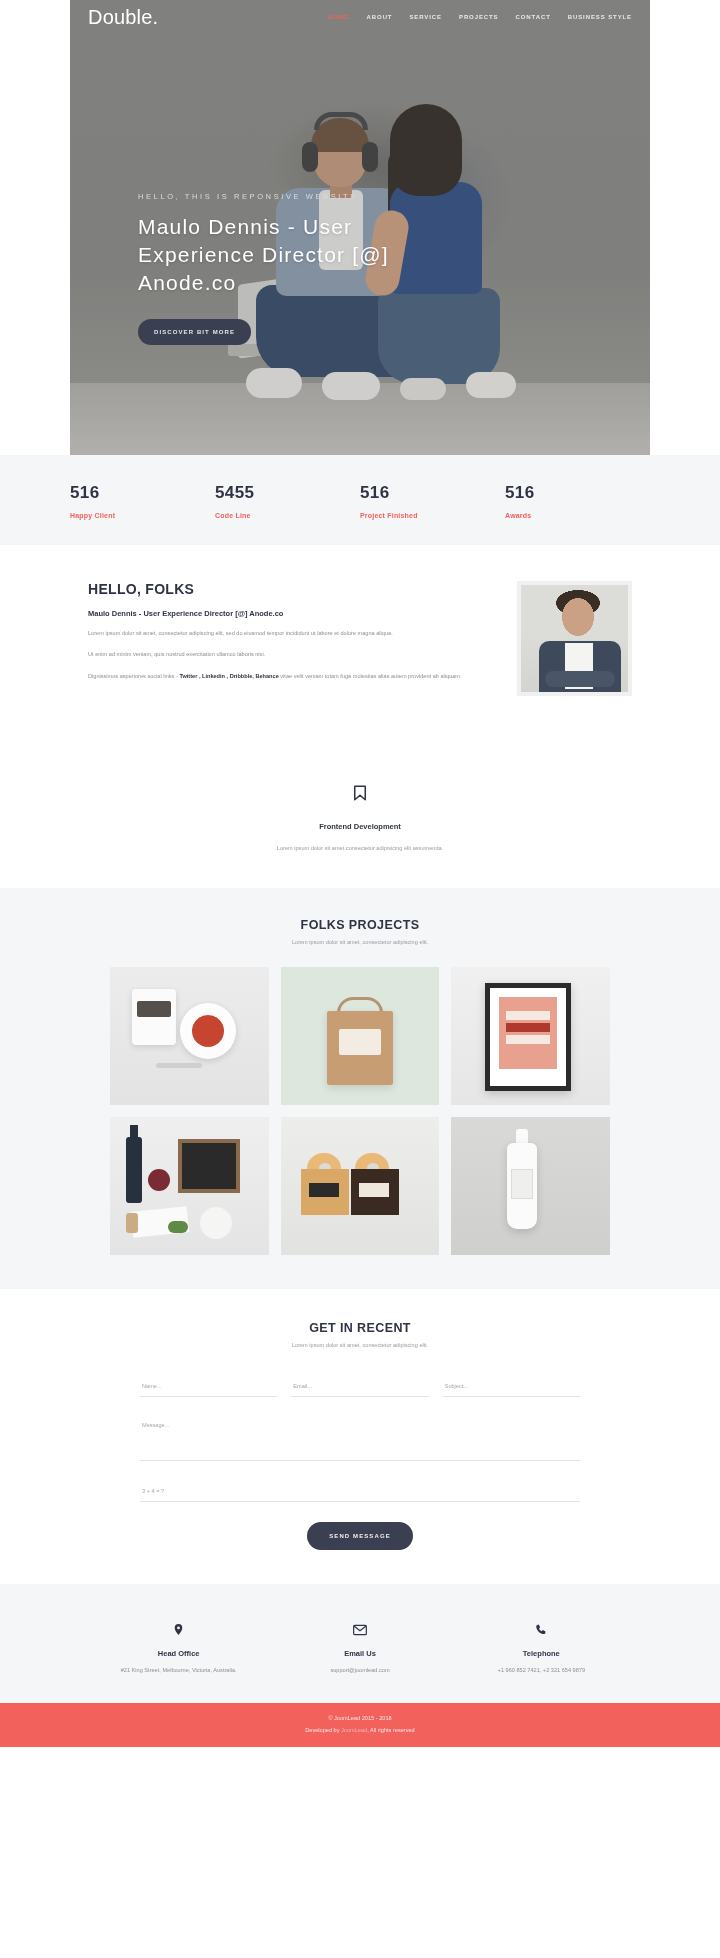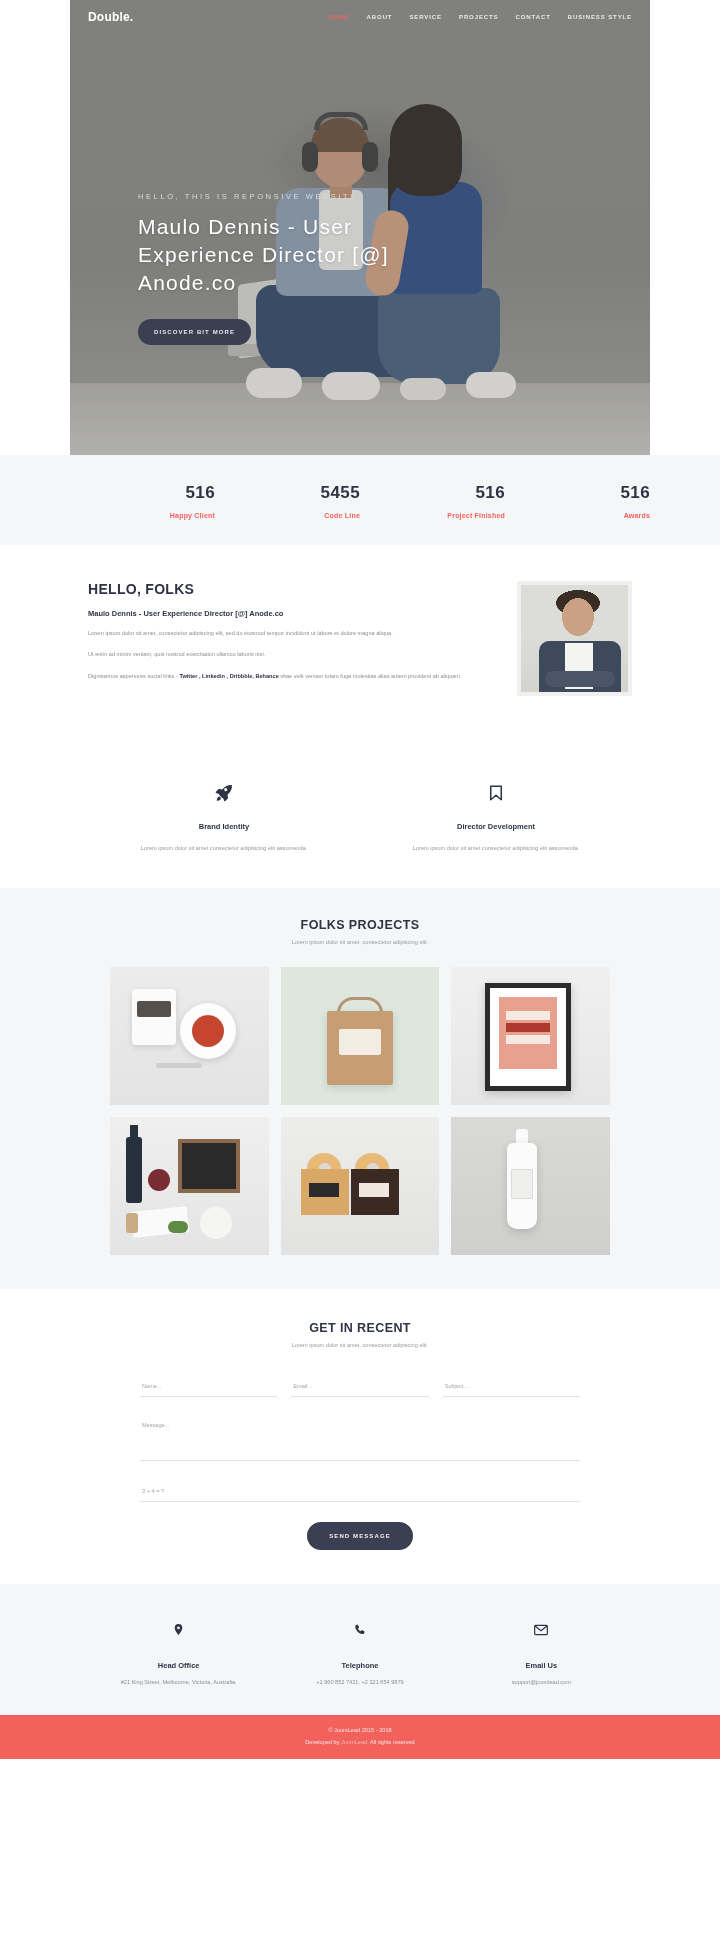--- a/index.html
+++ b/index.html
@@ -65,22 +65,22 @@
 
   
   .topbar {
     position: absolute; top: 0; left: 0; right: 0; height: 34px;
     display: flex; align-items: center;
     padding: 0 18px;
     z-index: 5;
   }
   .brand {
     color: #ffffff;
-    font-size: 12px;
-    font-weight: bold;
+    font-size: 20px;
+    font-weight: normal;
     letter-spacing: .2px;
   }
   .nav { margin-left: auto; display: flex; align-items: center; gap: 17px; }
   .nav a {
     color: #e9e9e9;
     font-size: 6px;
     letter-spacing: .9px;
     text-decoration: none;
     font-weight: bold;
     text-transform: uppercase;
@@ -124,21 +124,21 @@
     cursor: pointer;
     text-transform: uppercase;
   }
 
   
   .stats {
     background: #f5f6f8;
     padding: 28px 0 26px;
   }
   .stats-row { display: flex; width: 580px; margin: 0 auto; }
-  .stat { flex: 1; text-align: right; }
+  .stat { flex: 1; text-align: left; }
   .stat-num { font-size: 17px; font-weight: bold; color: #2f3445; letter-spacing: .4px; }
   .stat-label { margin-top: 9px; font-size: 7px; font-weight: bold; color: #f2615c; letter-spacing: .2px; }
 
   
   .about { background:#fff; padding: 36px 2px 28px; }
   .about-inner { width: 580px; margin: 0 auto; display: flex; gap: 24px; padding: 0 18px; }
   .about-text { flex: 1; }
   .about-h { font-size: 14px; font-weight: bold; letter-spacing: .3px; color:#2f3445; }
   .about-sub { margin-top: 12px; font-size: 7.5px; font-weight: bold; color:#2f3445; }
   .about-p { margin-top: 10px; font-size: 5.6px; line-height: 2.05; color:#8e8e96; }
@@ -243,21 +243,21 @@
     padding: 11px 22px; cursor: pointer;
     font-family: "Liberation Sans", sans-serif;
     text-transform: uppercase;
   }
 
   
   .footer { background:#f5f6f8; padding: 36px 0 30px; }
   .foot-row { display:flex; width: 580px; margin: 0 auto; padding: 0 18px; }
   .foot-col { flex:1; text-align:center; padding: 0 8px; }
   .foot-icon { height: 20px; display:flex; align-items:center; justify-content:center; color:#2f3445; }
-  .foot-title { margin-top: 21px; font-size: 7.5px; font-weight: bold; color:#2f3445; }
+  .foot-title { margin-top: 9px; font-size: 7.5px; font-weight: bold; color:#2f3445; }
   .foot-text { margin-top: 9px; font-size: 5.6px; color:#8e8e96; }
 
   .copy { background:#f2615c; padding: 12px 0 14px; text-align:center; }
   .copy-l1 { font-size: 5.6px; color:#fbe7e6; }
   .copy-l2 { margin-top: 6px; font-size: 5.6px; color:#fbe7e6; }
   .copy-l2 a { color:#f6b2af; text-decoration: none; }
 </style>
 </head>
 <body>
 
@@ -345,34 +345,25 @@
         <div class="pp-chest"></div>
         <div class="pp-arms"></div>
       </div>
     </div>
   </section>
 
   <section class="services">
     <div class="svc-row">
       <div class="svc">
         <div class="svc-icon">
-          <svg width="20" height="20" viewBox="0 0 24 24" fill="currentColor">
-              <path d="M21.5 2.5c-3.6-.4-7.3 1-9.9 3.6l-1.7 1.7-3.3-.6c-.6-.1-1.2.1-1.6.5L2.3 10.4c-.5.5-.3 1.3.3 1.5l3.4 1.2c-.1.5 0 1 .4 1.4l3.1 3.1c.4.4.9.5 1.4.4l1.2 3.4c.2.6 1 .8 1.5.3l2.7-2.7c.4-.4.6-1 .5-1.6l-.6-3.3 1.7-1.7c2.6-2.6 4-6.3 3.6-9.9zm-5.9 6.4a1.8 1.8 0 1 1-2.5-2.5 1.8 1.8 0 0 1 2.5 2.5zM4.6 17c-1 1-1.4 4.4-1.4 4.4s3.4-.4 4.4-1.4a2.1 2.1 0 0 0-3-3z"></path>
-            </svg>
-        </div>
-        <div class="svc-name">Brand Identity</div>
-        <div class="svc-desc">Lorem ipsum dolor sit amet consectetur adipisicing elit assumenda.</div>
-      </div>
-      <div class="svc">
-        <div class="svc-icon">
           <svg width="18" height="20" viewBox="0 0 24 24" fill="none" stroke="currentColor" stroke-width="2" stroke-linejoin="round">
               <path d="M5 3h14v18l-7-6-7 6z"></path>
             </svg>
         </div>
-        <div class="svc-name">Director Development</div>
+        <div class="svc-name">Frontend Development</div>
         <div class="svc-desc">Lorem ipsum dolor sit amet consectetur adipisicing elit assumenda.</div>
       </div>
     </div>
   </section>
 
   <section class="projects">
     <div class="sec-title">FOLKS PROJECTS</div>
     <div class="sec-sub">Lorem ipsum dolor sit amet, consectetur adipiscing elit.</div>
     <div class="grid">
       <div class="card c1">
@@ -455,37 +446,37 @@
         <div class="foot-icon">
           <svg width="13" height="17" viewBox="0 0 24 24" fill="currentColor">
               <path d="M12 2a7 7 0 0 0-7 7c0 5.2 7 13 7 13s7-7.8 7-13a7 7 0 0 0-7-7zm0 9.6A2.6 2.6 0 1 1 12 6.4a2.6 2.6 0 0 1 0 5.2z"></path>
             </svg>
         </div>
         <div class="foot-title">Head Office</div>
         <div class="foot-text">#21 King Street, Melbourne, Victoria, Australia.</div>
       </div>
       <div class="foot-col">
         <div class="foot-icon">
-          <svg width="14" height="16" viewBox="0 0 24 24" fill="currentColor">
-              <path d="M6.6 2.8c.7-.3 1.5 0 1.9.7l1.6 3a1.6 1.6 0 0 1-.3 1.9L8.5 9.7c.9 1.9 2.4 3.5 4.3 4.5l1.3-1.4c.5-.5 1.3-.6 1.9-.3l3 1.6c.7.4 1 1.2.7 1.9l-.8 1.8c-.3.8-1.1 1.3-2 1.2-7-.6-12.5-6.1-13.1-13.1-.1-.9.4-1.7 1.2-2l1.6-1.1z"></path>
-            </svg>
-        </div>
-        <div class="foot-title">Telephone</div>
-        <div class="foot-text">+1 960 852 7421, +2 321 654 9879</div>
-      </div>
-      <div class="foot-col">
-        <div class="foot-icon">
           <svg width="16" height="16" viewBox="0 0 24 24" fill="none" stroke="currentColor" stroke-width="1.8">
               <rect x="2.5" y="5" width="19" height="14" rx="1.5"></rect>
               <path d="M3 6l9 7 9-7"></path>
             </svg>
         </div>
         <div class="foot-title">Email Us</div>
         <div class="foot-text">support@joomlead.com</div>
       </div>
+      <div class="foot-col">
+        <div class="foot-icon">
+          <svg width="14" height="16" viewBox="0 0 24 24" fill="currentColor">
+              <path d="M6.6 2.8c.7-.3 1.5 0 1.9.7l1.6 3a1.6 1.6 0 0 1-.3 1.9L8.5 9.7c.9 1.9 2.4 3.5 4.3 4.5l1.3-1.4c.5-.5 1.3-.6 1.9-.3l3 1.6c.7.4 1 1.2.7 1.9l-.8 1.8c-.3.8-1.1 1.3-2 1.2-7-.6-12.5-6.1-13.1-13.1-.1-.9.4-1.7 1.2-2l1.6-1.1z"></path>
+            </svg>
+        </div>
+        <div class="foot-title">Telephone</div>
+        <div class="foot-text">+1 960 852 7421, +2 321 654 9879</div>
+      </div>
     </div>
   </section>
 
   <section class="copy">
     <div class="copy-l1">© JoomLead 2015 - 2018</div>
     <div class="copy-l2"><span>Developed by </span><a href="#">JoomLead</a><span>, All rights reserved</span></div>
   </section>
 
 </div>
 

